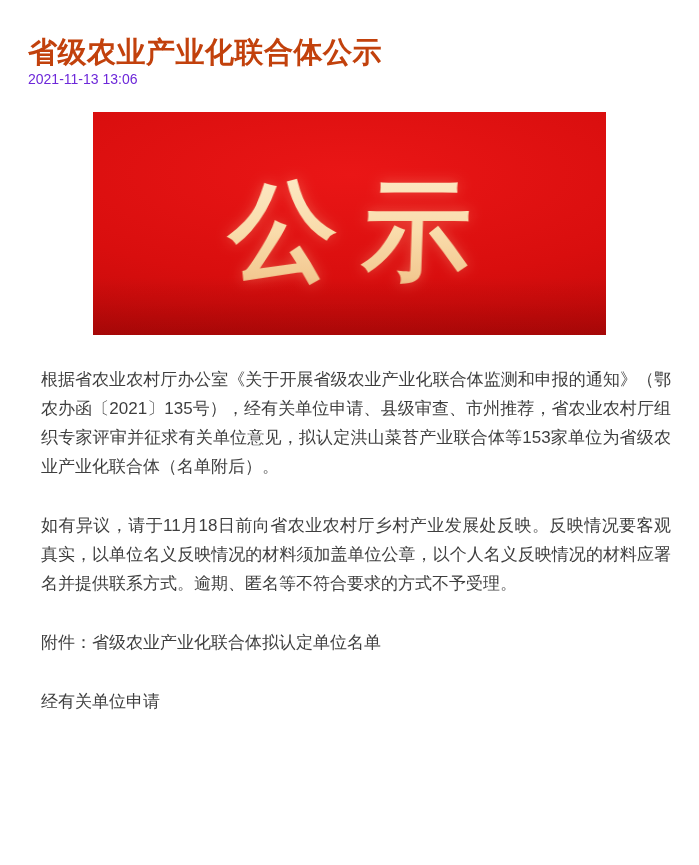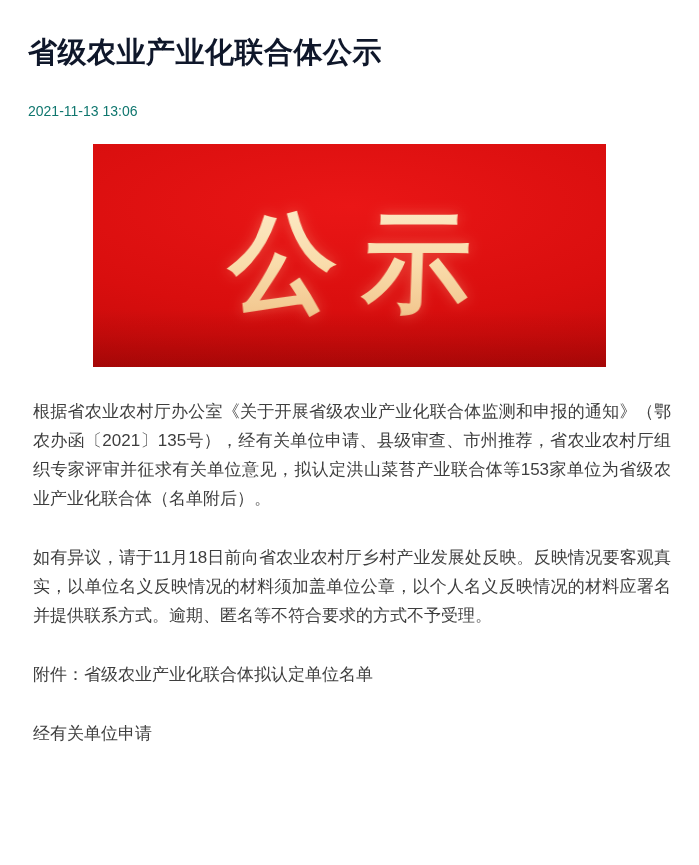--- a/index.html
+++ b/index.html
@@ -14,28 +14,28 @@
     width: 699px;
     min-height: 865px;
     padding: 0 28px;
     background: #ffffff;
   }
   .article-title {
     margin: 35px 0 0 0;
     font-size: 29px;
     line-height: 1.2;
     font-weight: 700;
-    color: #0f172a;
+    color: #c2410c;
     letter-spacing: 0.5px;
   }
   .publish-date {
-    margin-top: 32px;
+    margin-top: 0;
     font-size: 14px;
     line-height: 1.4;
-    color: #0f766e;
+    color: #6d28d9;
   }
   .banner {
     margin: 23px auto 0 auto;
     width: 513px;
     height: 223px;
     position: relative;
     overflow: hidden;
     background:
       radial-gradient(130% 95% at 50% 28%, #ea1616 0%, #d90e0e 50%, #c00909 88%, #b30707 100%);
     display: flex;
@@ -60,21 +60,21 @@
     text-indent: 0.24em;
     transform: skewX(-2deg);
     background: linear-gradient(180deg, #fdeccb 0%, #f9dcab 50%, #efbd82 100%);
     -webkit-background-clip: text;
     background-clip: text;
     color: transparent;
     filter: drop-shadow(0 0 7px rgba(255, 225, 175, 0.30));
     white-space: nowrap;
   }
   .body-text p {
-    margin: 30px 0 0 5px;
+    margin: 30px 0 0 13px;
     font-size: 17px;
     line-height: 29px;
     color: #3e3e3e;
     text-align: justify;
   }
   .body-text p.single { text-align: left; }
 </style>
 </head>
 <body>
 

